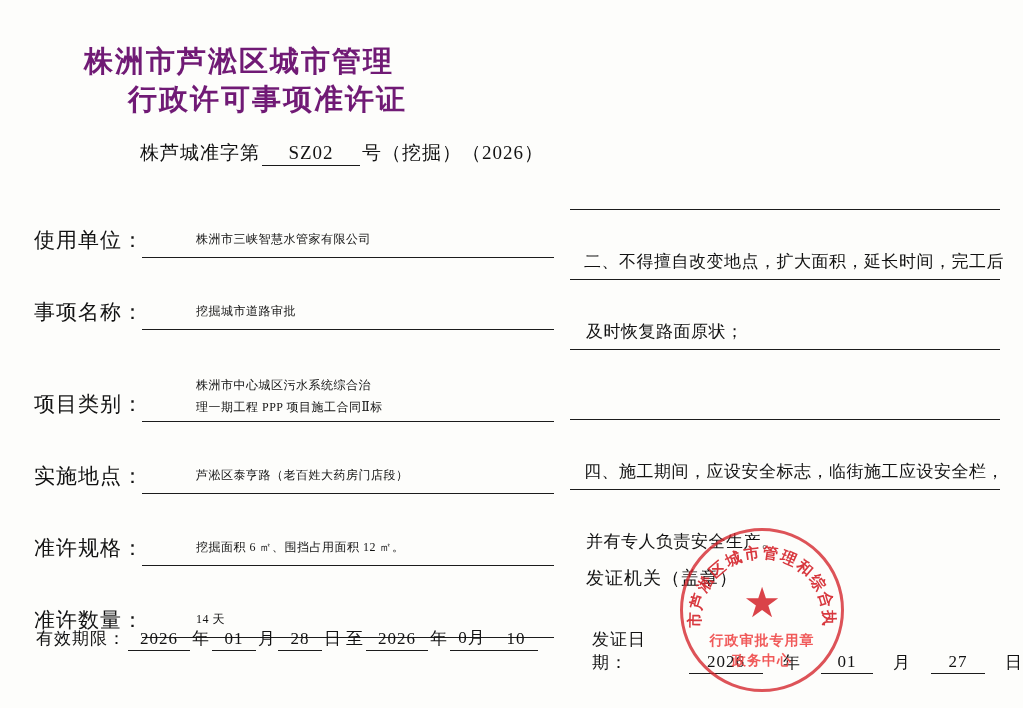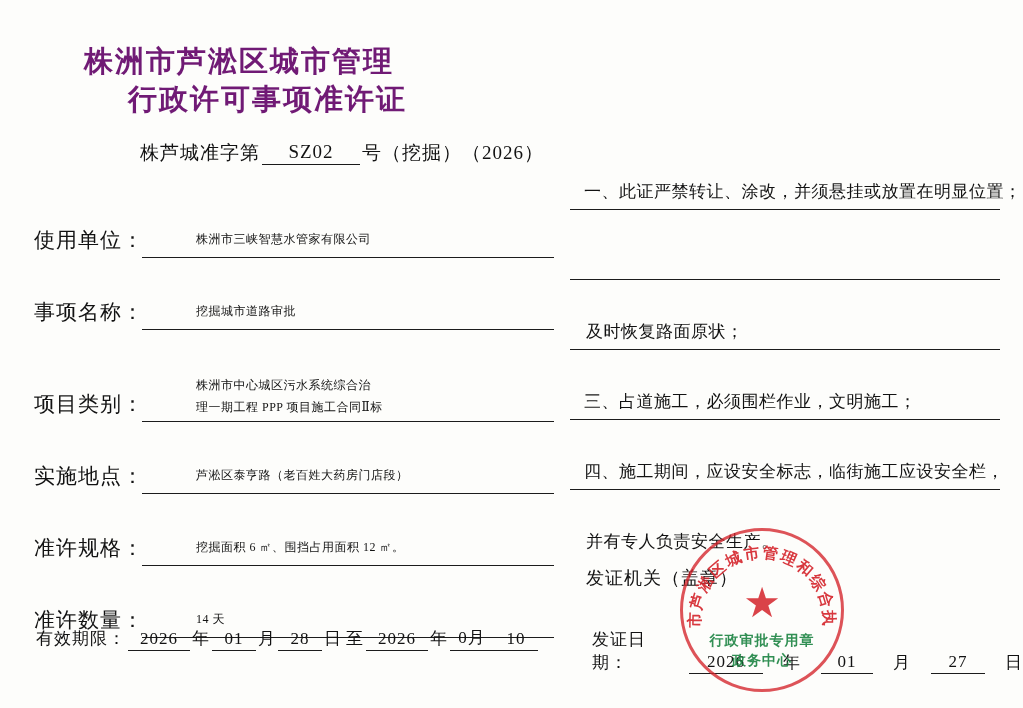--- a/index.html
+++ b/index.html
@@ -38,21 +38,21 @@
   .title-line.second {
     padding-left: 44px;
   }
 
   
   .certno-row {
     position: absolute;
     left: 140px;
     top: 140px;
     display: flex;
-    align-items: center;
+    align-items: flex-end;
     font-size: 19px;
     letter-spacing: 1px;
   }
   .certno-row .lbl { white-space: nowrap; }
   .certno-row .fill {
     min-width: 86px;
     text-align: center;
     border-bottom: 1.5px solid #1a1a1a;
     padding: 0 6px 1px 6px;
     margin: 0 2px;
@@ -209,21 +209,21 @@
     font-size: 42px;
     line-height: 42px;
     opacity: 0.85;
   }
   .seal .seal-bottom {
     position: absolute;
     left: 0;
     right: 0;
     bottom: 42px;
     text-align: center;
-    color: #15803d;
+    color: #ef4444;
     font-size: 14px;
     letter-spacing: 1px;
     font-weight: bold;
     opacity: 0.88;
   }
   .seal .arc {
     position: absolute;
     left: 0;
     top: 0;
     width: 164px;
@@ -305,32 +305,31 @@
     <span class="plain">至</span>
     <span class="seg w-year">2026</span>
     <span class="plain">年</span>
     <span class="seg w-mon">0月</span>
     <span class="seg w-day">10</span>
   </div>
 
   <div class="right">
 
     <div class="req-item">
-      <span class="txt">一、此证严禁转让、涂改，并须悬挂或放置在明显位置；</span>
-      <span class="rule"></span>
-    </div>
-    <div class="req-item">
+      <span class="rule"></span>
+    </div>
+    <div class="req-item">
+      <span class="txt">二、不得擅自改变地点，扩大面积，延长时间，完工后</span>
       <span class="rule"></span>
     </div>
     <div class="req-item">
       <span class="txt indent0">及时恢复路面原状；</span>
       <span class="rule"></span>
     </div>
     <div class="req-item">
-      <span class="txt">三、占道施工，必须围栏作业，文明施工；</span>
       <span class="rule"></span>
     </div>
     <div class="req-item">
       <span class="txt">四、施工期间，应设安全标志，临街施工应设安全栏，</span>
       <span class="rule"></span>
     </div>
     <div class="req-item noline">
       <span class="txt indent0">并有专人负责安全生产。</span>
       <span class="rule"></span>
     </div>

